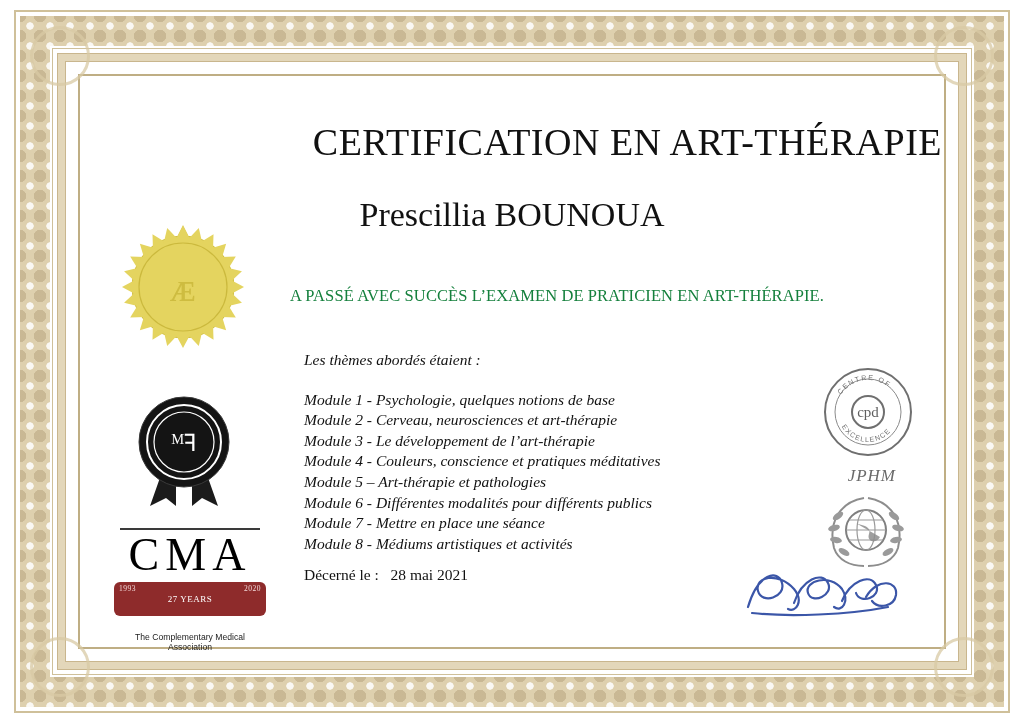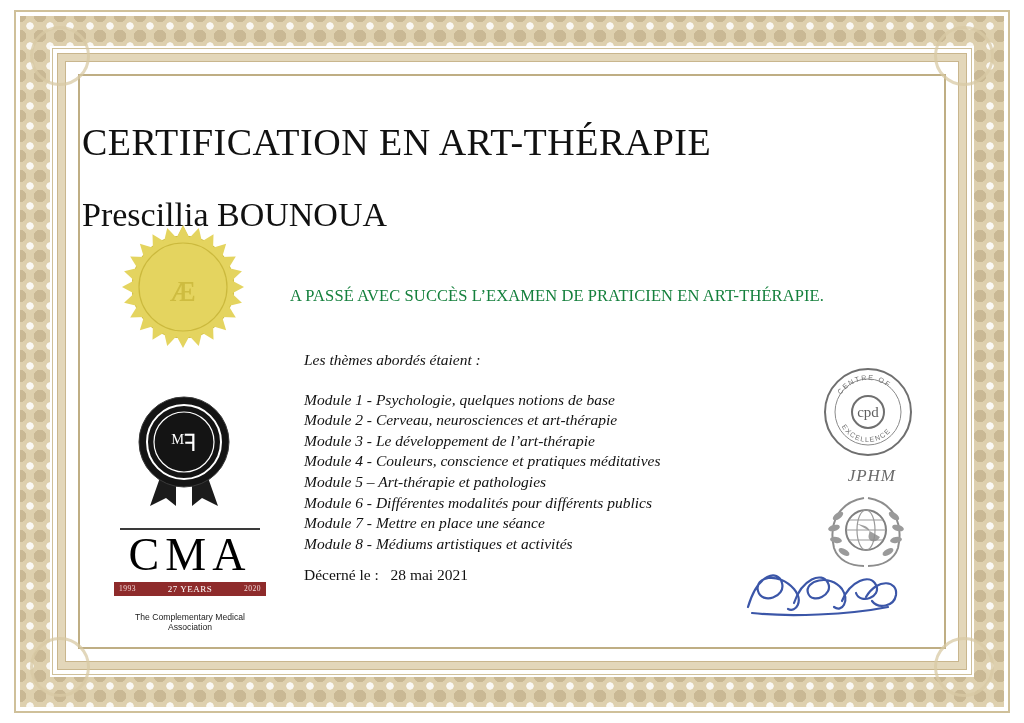--- a/index.html
+++ b/index.html
@@ -92,31 +92,32 @@
     position: absolute;
     left: 82px; top: 78px; right: 82px; bottom: 78px;
     background: #ffffff;
     box-sizing: border-box;
   }
 
   .title {
     position: absolute;
     left: 0; right: 0;
     top: 42px;
-    text-align: left;
+    text-align: right;
     font-size: 38px;
     letter-spacing: .5px;
     color: #111111;
     font-family: "Liberation Serif", serif;
   }
 
   .recipient {
     position: absolute;
     left: 0; right: 0;
     top: 118px;
+    text-align: center;
     font-size: 34px;
     color: #111111;
     font-family: "Liberation Serif", serif;
   }
 
   .statement {
     position: absolute;
     left: 120px; right: 30px;
     top: 208px;
     text-align: center;
@@ -183,22 +184,23 @@
   }
   .cma-letters .ltr { display: inline-block; }
   .cma-rule-top {
     height: 2px; background: #3a3a3a; margin: 0 6px 2px 6px;
   }
   .cma-bar {
     background: #8e2b2b;
     color: #ffffff;
     font-size: 9px;
     letter-spacing: .5px;
-    padding: 2px 0;
+    padding: 12px 0;
     position: relative;
+    border-radius: 6px;
   }
   .cma-bar .yr-l { position: absolute; left: 5px; top: 2px; font-size: 7.5px; color:#f3d9d9;}
   .cma-bar .yr-r { position: absolute; right: 5px; top: 2px; font-size: 7.5px; color:#f3d9d9;}
   .cma-sub {
     font-size: 8.6px;
     color: #222222;
     font-family: "Liberation Sans", sans-serif;
     margin-top: 16px;
   }
 

